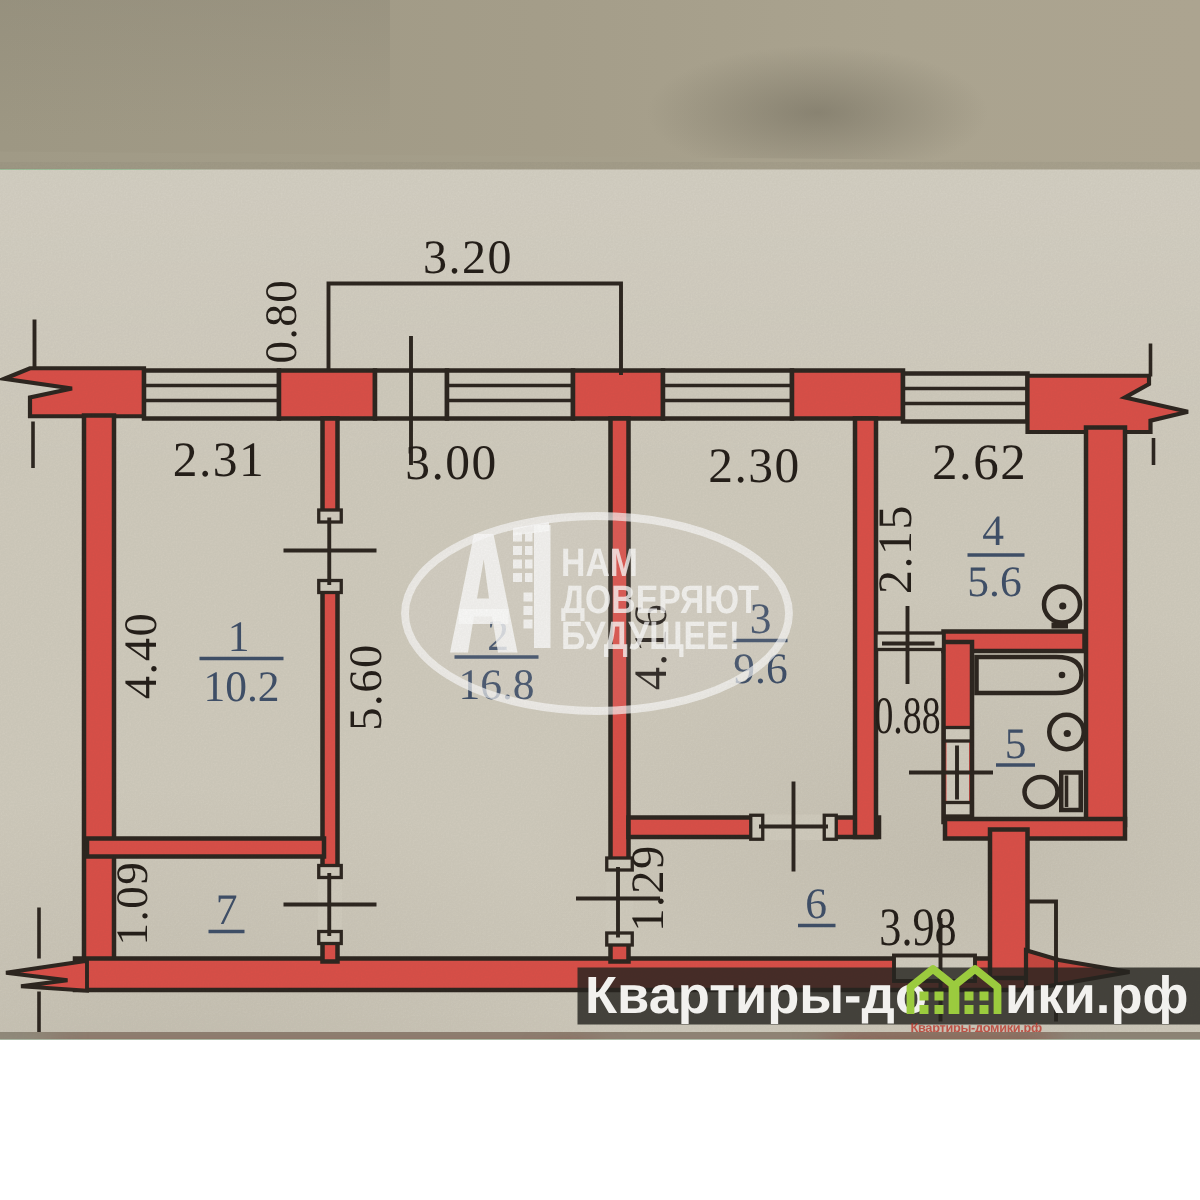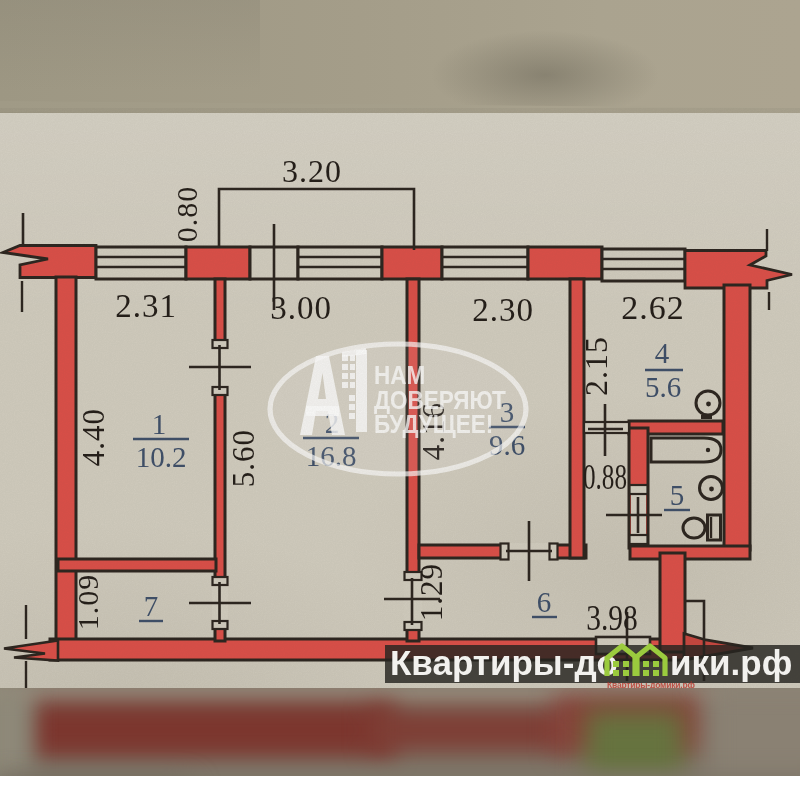--- a/index.html
+++ b/index.html
@@ -1,16 +1,16 @@
 <!DOCTYPE html>
 <html><head>
 <meta charset="utf-8">
 <style>
   html,body{margin:0;padding:0}
-  .page{position:relative;width:800px;height:776px;overflow:hidden;background:#22c55e;font-family:"Liberation Serif",serif}
+  .page{position:relative;width:800px;height:693px;overflow:hidden;background:#22c55e;font-family:"Liberation Serif",serif}
   .abs{position:absolute}
 </style>
 </head>
 <body>
 <div class="page">
 
 <div class="abs" style="left:0;top:0;width:800px;height:113px;background:linear-gradient(90deg,#9d9783 0%,#a49d89 45%,#aaa38f 75%,#aca490 100%);"></div>
 
 <div class="abs" style="left:430px;top:30px;width:230px;height:90px;background:radial-gradient(ellipse at center,rgba(110,105,90,0.55),rgba(110,105,90,0) 70%);"></div>
 

